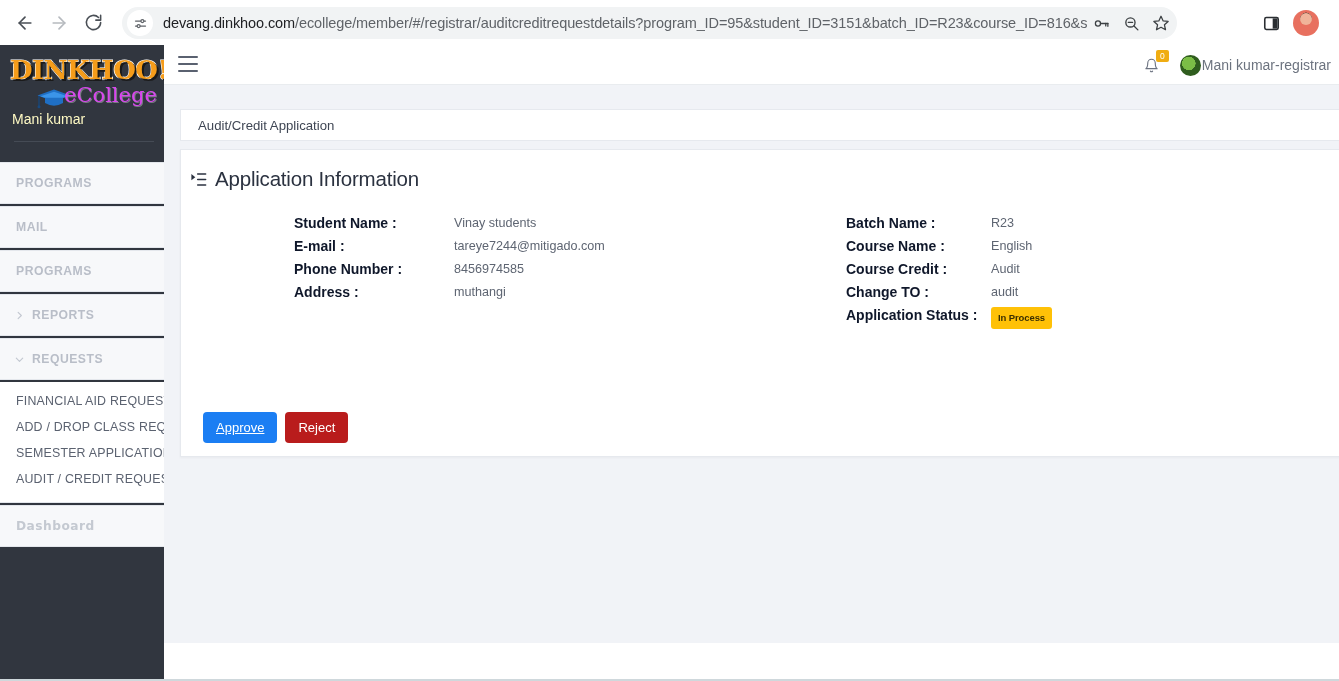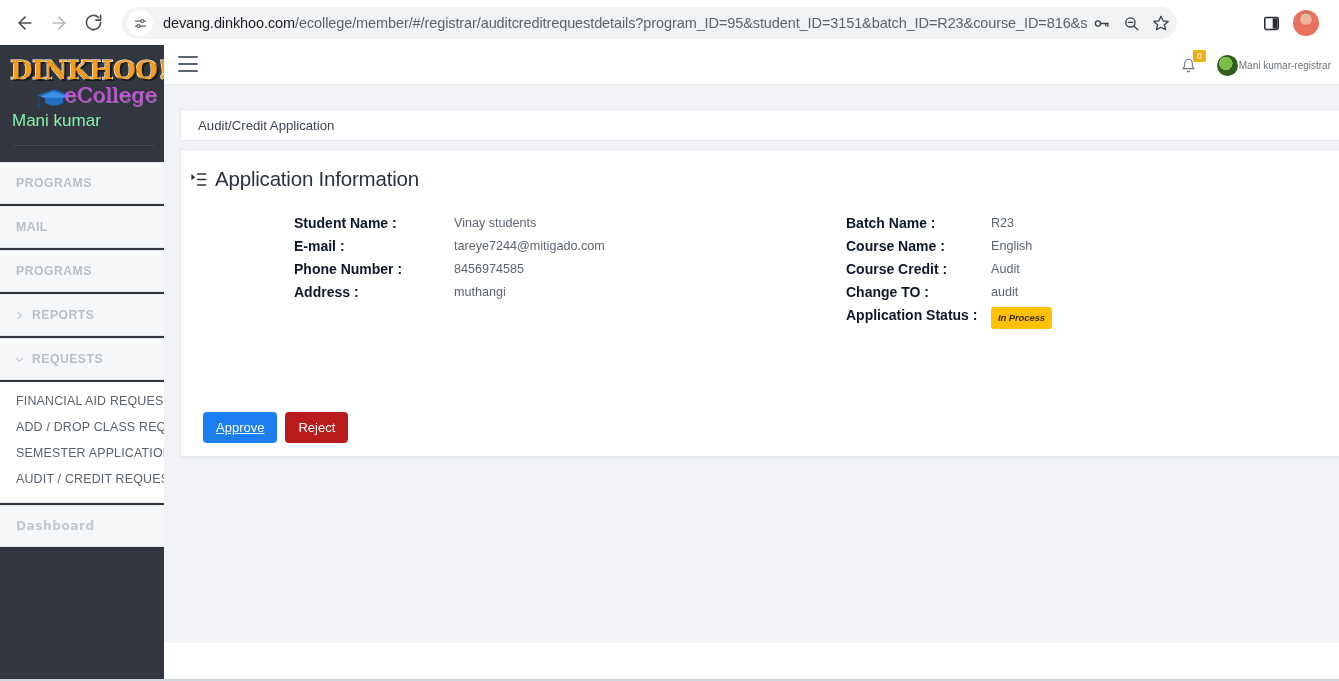--- a/index.html
+++ b/index.html
@@ -110,22 +110,22 @@
     font-family: "DejaVu Serif", serif;
     font-size: 21px;
     color: #d946ef;
     text-shadow: 1px 1px 0 rgba(255,255,255,.35);
   }
   #logo-cap {
     position: absolute; left: 28px; top: 30px;
     width: 36px; height: 24px;
   }
   #sidebar-username {
-    color: #86efac;
-    font-size: 17px;
+    color: #fef9c3;
+    font-size: 14px;
     padding-left: 8px;
     margin-top: -6px;
   }
   #sidebar-divider {
     margin: 14px 10px 0 10px;
     border-top: 1px solid #454b55;
   }
   #sidebar-menu {
     margin-top: 12px;
   }
@@ -210,21 +210,21 @@
     border-radius: 2px;
     padding: 0 2px;
   }
   #user-avatar {
     width: 21px; height: 21px; border-radius: 50%;
     background: radial-gradient(circle at 42% 40%, #7bbd46 0 38%, #2f5d1e 39% 100%);
     margin-right: 1px;
     flex: 0 0 auto;
   }
   #user-name {
-    font-size: 10px; color: #6c737f;
+    font-size: 14px; color: #6c737f;
     padding-right: 6px;
   }
 
   #breadcrumb-card {
     position: absolute; left: 16px; top: 64px;
     width: 1175px; height: 32px;
     background: #ffffff;
     border: 1px solid #e6e9ee;
     border-right: none;
     display: flex; align-items: center;
@@ -276,21 +276,20 @@
     line-height: 16px;
   }
   #program-name-value { width: 70px; }
   #status-badge {
     display: inline-block;
     background: #ffc107; color: #3b2f00;
     font-size: 9.5px; font-weight: bold;
     padding: 3px 7px 3px 7px;
     border-radius: 3px;
     letter-spacing: -0.1px;
-    font-style: italic;
   }
 
   #action-buttons {
     position: absolute; left: 22px; top: 262px;
     display: flex; gap: 8px;
   }
   .btn {
     border: none; border-radius: 4px;
     color: #ffffff; font-size: 13px;
     padding: 8px 13px;

